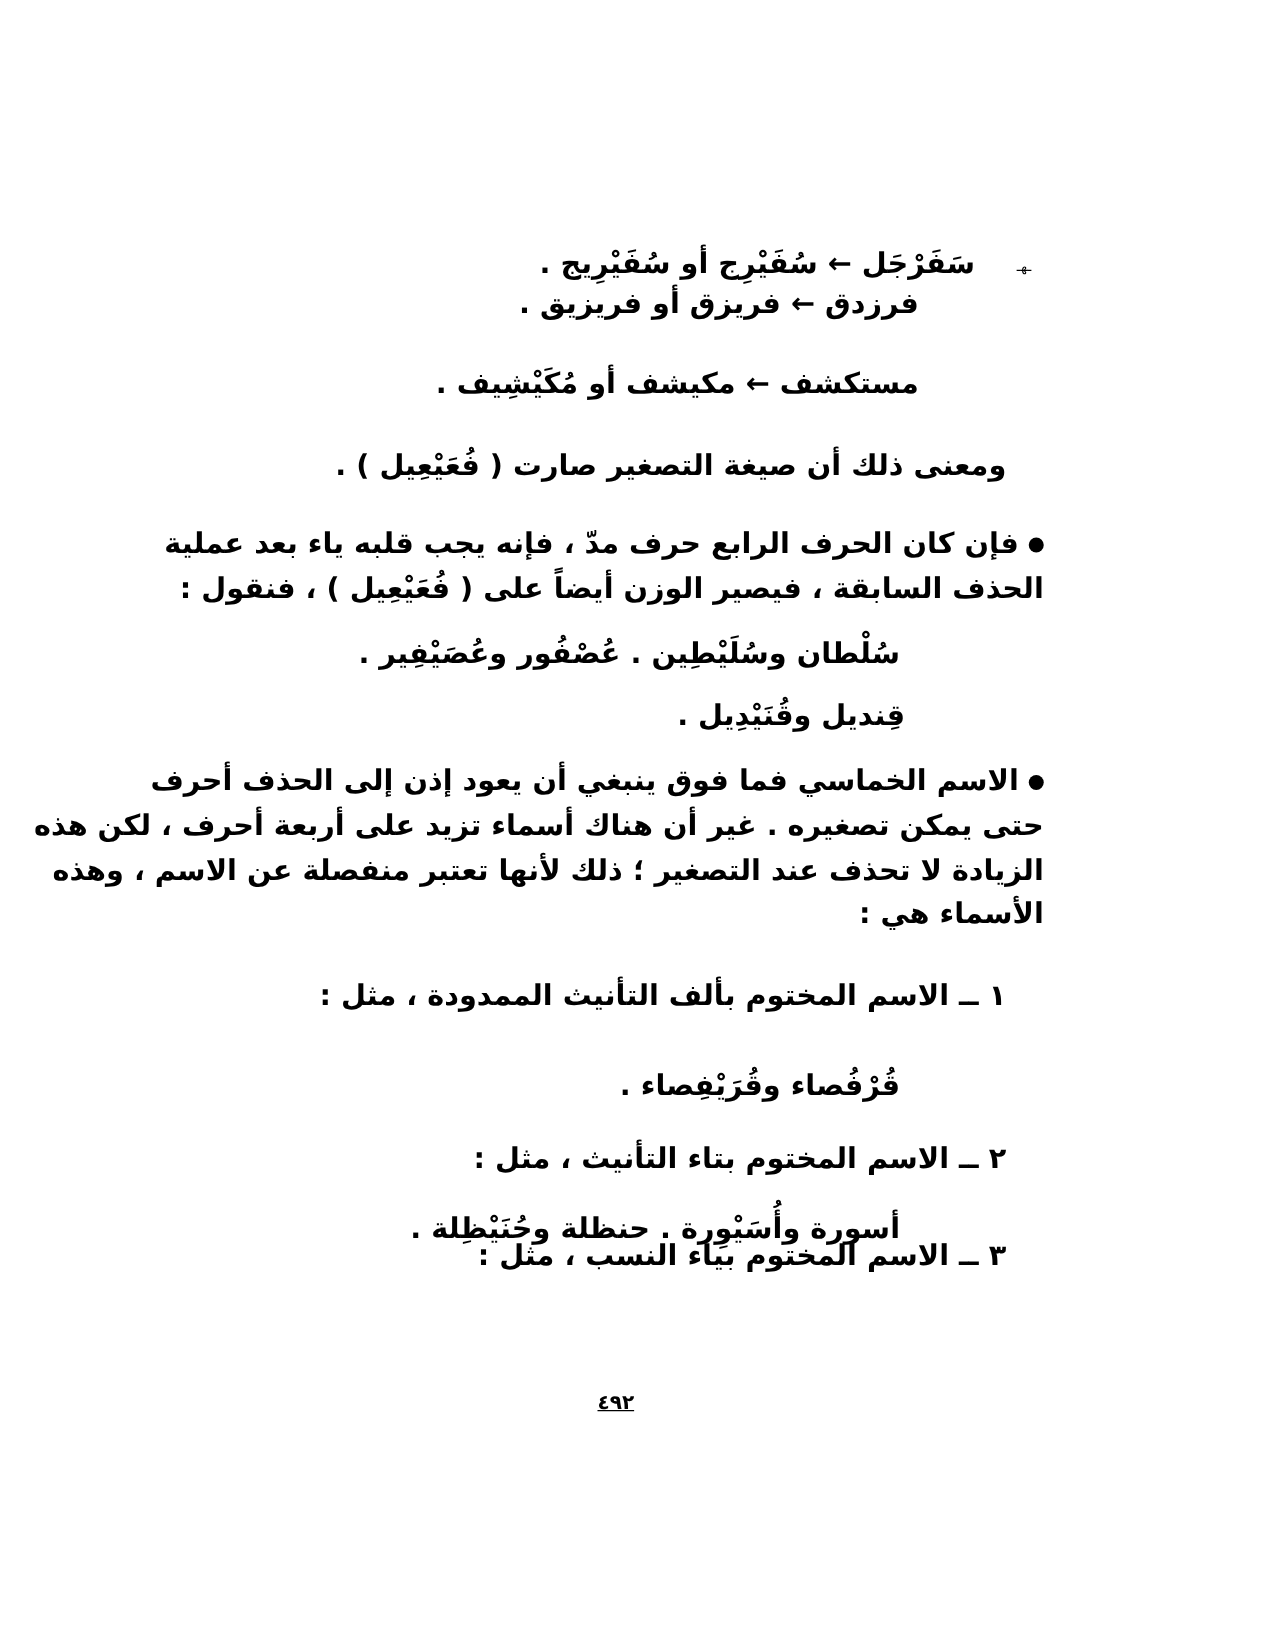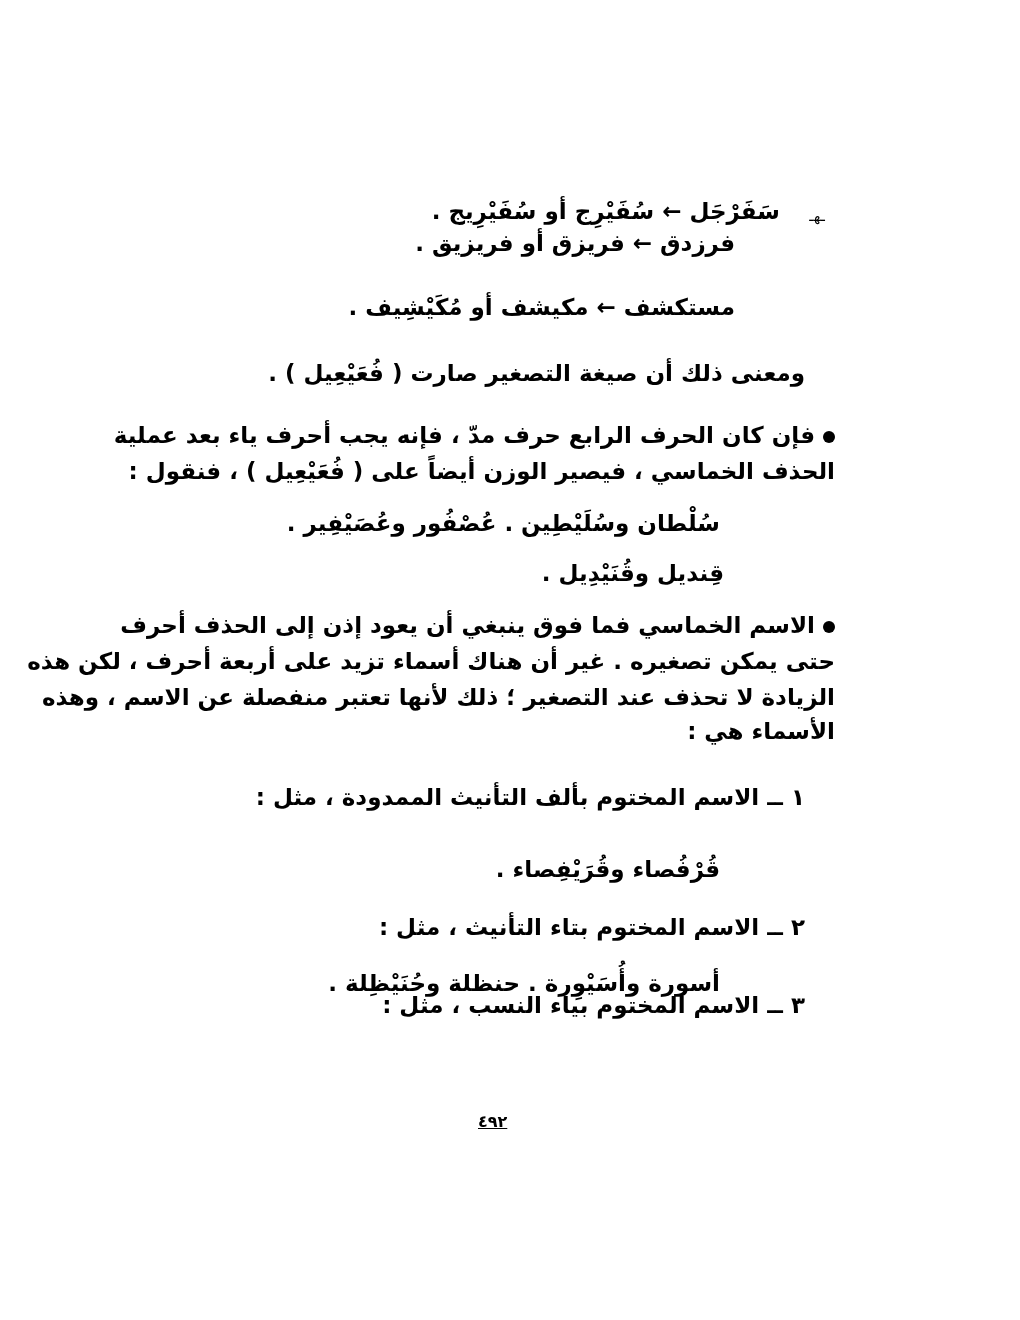--- a/index.html
+++ b/index.html
@@ -2,38 +2,38 @@
 <html><head>
 <meta charset="utf-8">
 <style>
   html, body { margin: 0; padding: 0; background: #ffffff; }
   body { width: 1020px; height: 1320px; position: relative; overflow: hidden;
          font-family: "DejaVu Sans", sans-serif; color: #000; }
   .line { position: absolute; direction: rtl; white-space: nowrap; font-size: 23px;
           font-weight: bold; line-height: 1; }
   .bullet { display: inline-block; width: 12px; height: 12px; border-radius: 50%;
             background: #000; vertical-align: middle; margin-left: 8px; }
-  .marginal { position: absolute; font-size: 15px; direction: rtl; }
+  .marginal { position: absolute; font-size: 11px; direction: rtl; }
   .pagenum { position: absolute; font-size: 16px; font-weight: bold; direction: rtl; }
 </style>
 </head>
 <body>
 
 <div>
   <span class="marginal" style="right:195px; top:207px;">ـهـ</span>
 
   <div class="line" style="right:240px; top:200px;">سَفَرْجَل ← سُفَيْرِج أو سُفَيْرِيج .</div>
   <div class="line" style="right:285px; top:232px;">فرزدق ← فريزق أو فريزيق .</div>
   <div class="line" style="right:285px; top:296px;">مستكشف ← مكيشف أو مُكَيْشِيف .</div>
   <div class="line" style="right:215px; top:362px;">ومعنى ذلك أن صيغة التصغير صارت ( فُعَيْعِيل ) .</div>
 
   <div class="line" style="right:185px; top:424px; width:640px;">
-    <span class="bullet"></span><span>فإن كان الحرف الرابع حرف مدّ ، فإنه يجب أحرف ياء بعد عملية</span>
+    <span class="bullet"></span><span>فإن كان الحرف الرابع حرف مدّ ، فإنه يجب قلبه ياء بعد عملية</span>
   </div>
-  <div class="line" style="right:185px; top:460px;">الحذف الخماسي ، فيصير الوزن أيضاً على ( فُعَيْعِيل ) ، فنقول :</div>
+  <div class="line" style="right:185px; top:460px;">الحذف السابقة ، فيصير الوزن أيضاً على ( فُعَيْعِيل ) ، فنقول :</div>
 
   <div class="line" style="right:300px; top:512px;">سُلْطان وسُلَيْطِين . عُصْفُور وعُصَيْفِير .</div>
   <div class="line" style="right:296px; top:562px;">قِنديل وقُنَيْدِيل .</div>
 
   <div class="line" style="right:185px; top:614px;">
     <span class="bullet"></span><span>الاسم الخماسي فما فوق ينبغي أن يعود إذن إلى الحذف أحرف</span>
   </div>
   <div class="line" style="right:185px; top:650px;">حتى يمكن تصغيره . غير أن هناك أسماء تزيد على أربعة أحرف ، لكن هذه</div>
   <div class="line" style="right:185px; top:686px;">الزيادة لا تحذف عند التصغير ؛ ذلك لأنها تعتبر منفصلة عن الاسم ، وهذه</div>
   <div class="line" style="right:185px; top:720px;">الأسماء هي :</div>

